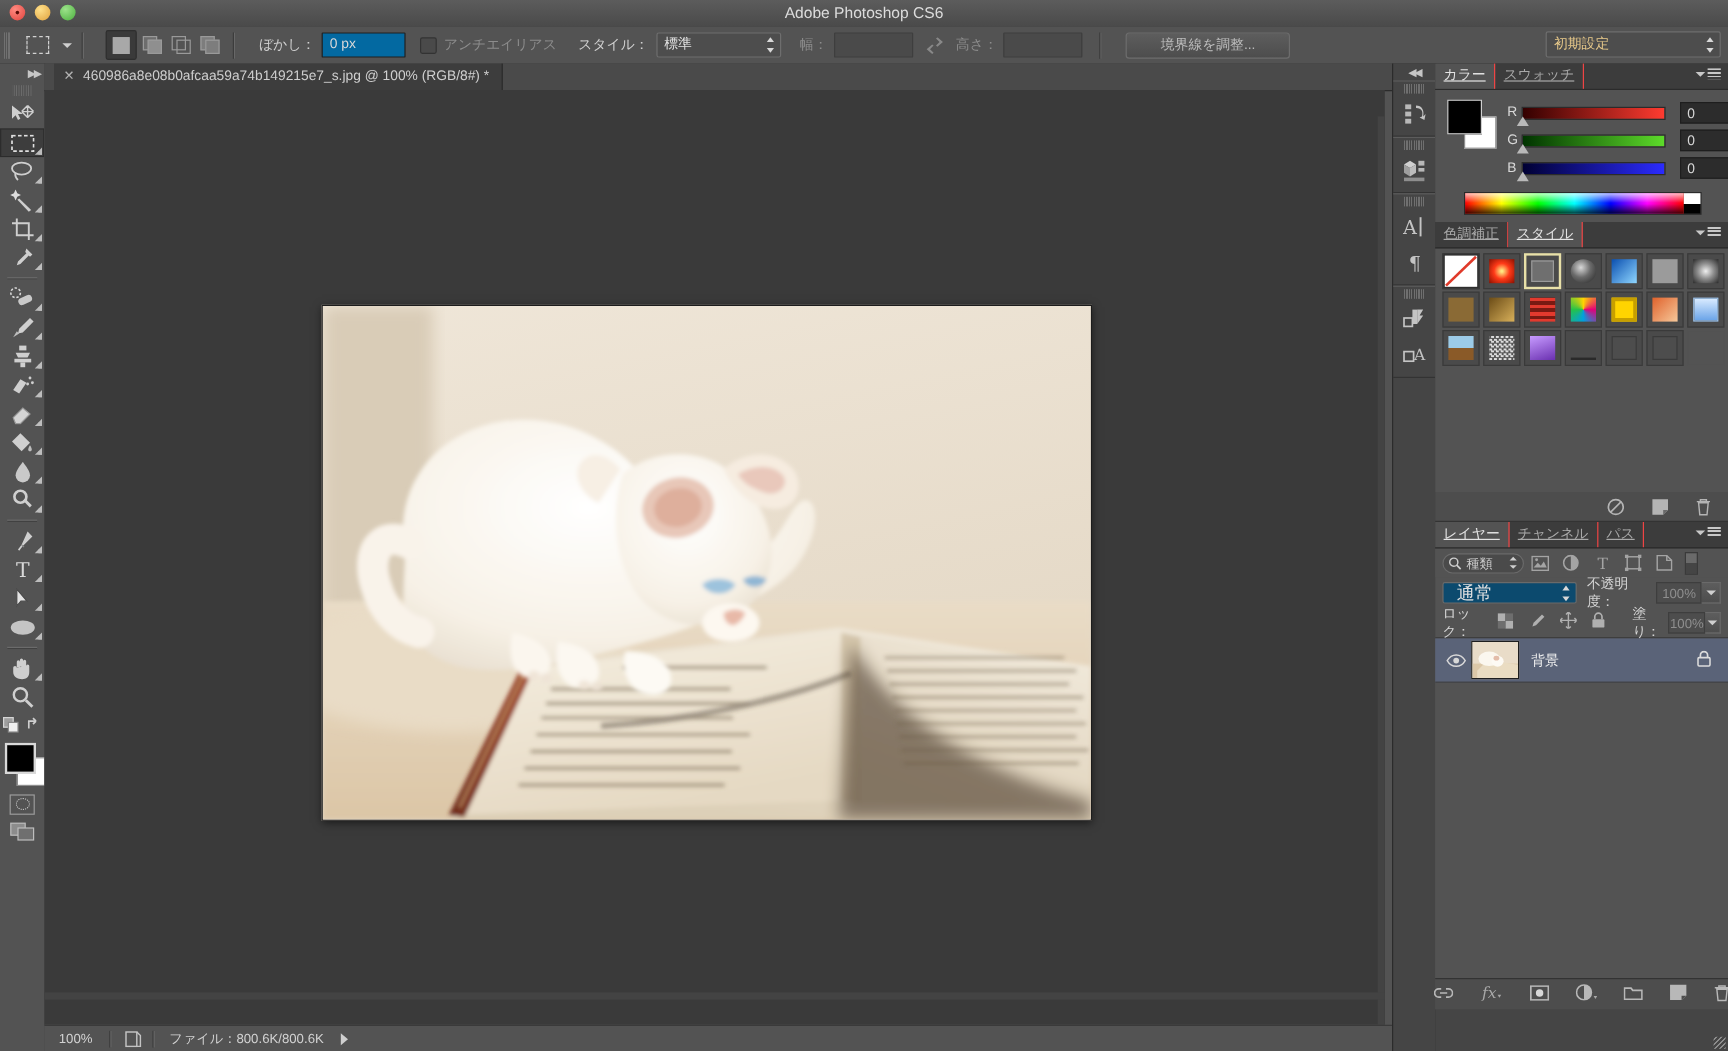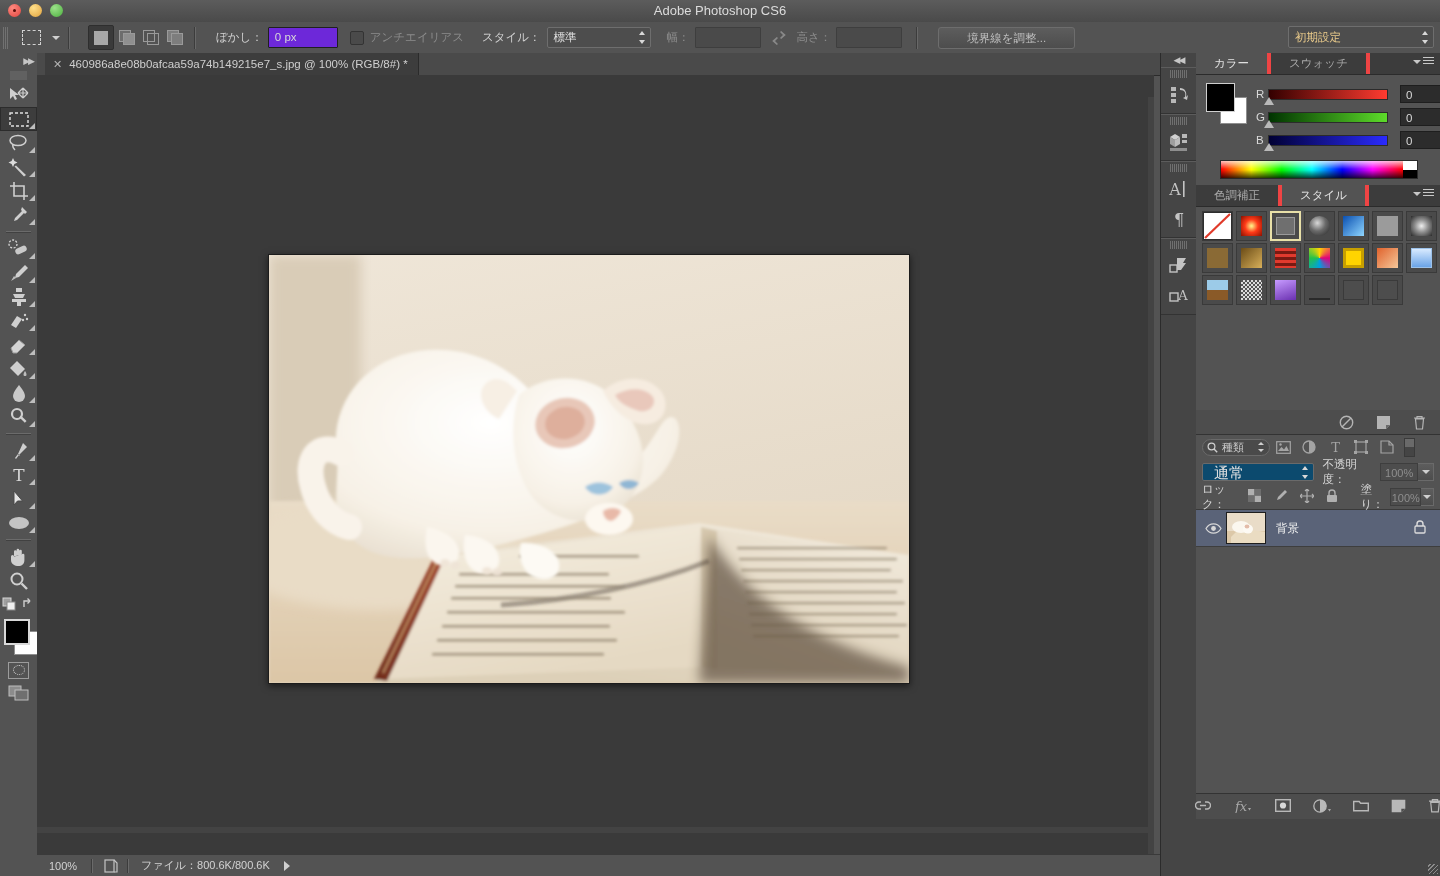--- a/index.html
+++ b/index.html
@@ -49,21 +49,21 @@
   .boolbtn.on{background:#3a3a3a;border:1px solid #2e2e2e;border-radius:2px;}
   .sq{width:12px;height:12px;border:1px solid #a8a8a8;}
   .sq.fill{background:#a8a8a8;}
   .sq2{position:relative;width:15px;height:13px;}
   .sq2 i{position:absolute;width:10px;height:10px;border:1px solid #9a9a9a;}
   .sq2 i.a{left:0;top:0;background:#6d6d6d;}
   .sq2 i.b{left:4px;top:3px;background:#8f8f8f;}
   .lbl{margin-left:12px;font-size:11.5px;color:#d2d2d2;white-space:nowrap;}
   .lbl.dim{color:#8c8c8c;}
   .txtin{
-    height:19px;line-height:19px;background:#6d28d9;border:1px solid #202020;
+    height:19px;line-height:19px;background:#0369a1;border:1px solid #202020;
     color:#d8d8d8;font-size:11.5px;padding:0 6px;margin-left:5px;border-radius:1px;
   }
   .txtin.dis{background:#4a4a4a;border-color:#3e3e3e;color:#6f6f6f;}
   .chk{width:12px;height:12px;background:#4a4a4a;border:1px solid #333;margin-left:12px;border-radius:2px;}
   .selbox{
     height:19px;line-height:19px;background:#4d4d4d;border:1px solid #6e6e6e;
     color:#e2e2e2;font-size:11.5px;padding:0 18px 0 6px;margin-left:6px;border-radius:2px;position:relative;
   }
   .selbox .arrows{position:absolute;right:4px;top:3px;width:7px;height:13px;}
   .selbox .arrows::before,.selbox .arrows::after{
@@ -140,21 +140,21 @@
   .icondock{position:absolute;left:1160px;top:53px;width:35px;height:823px;background:#454545;border-left:1px solid #2b2b2b;border-right:1px solid #2b2b2b;}
   .id-collapse{height:14px;display:flex;align-items:center;justify-content:center;color:#c6c6c6;font-size:9px;letter-spacing:-2px;}
   .id-group{border-top:1px solid #5c5c5c;border-bottom:1px solid #333;padding-bottom:3px;}
   .id-grip{height:8px;margin:2px 9px 2px 9px;opacity:.5;
     background:repeating-linear-gradient(to right,#9a9a9a 0 1px,transparent 1px 2px);}
   .id-btn{width:35px;height:30px;display:flex;align-items:center;justify-content:center;}
 
   
   .rightpanel{position:absolute;left:1196px;top:53px;width:244px;height:823px;background:#454545;}
   .ptabs{display:flex;height:21px;background:#3c3c3c;position:relative;border-bottom:1px solid #2b2b2b;}
-  .ptab{height:21px;line-height:21px;padding:0 18px;font-size:11.5px;color:#a9a9a9;border-right:4px solid #ef4444;}
+  .ptab{height:21px;line-height:21px;padding:0 7px;font-size:11.5px;color:#a9a9a9;border-right:1px solid #ef4444;text-decoration:underline;}
   .ptab.active{background:#535353;color:#e4e4e4;}
   .pmenu{position:absolute;right:6px;top:4px;display:flex;align-items:center;gap:2px;}
   .pmenu .tri{width:0;height:0;border-left:4px solid transparent;border-right:4px solid transparent;border-top:4px solid #c8c8c8;}
   .pmenu .lines{width:11px;height:9px;background:repeating-linear-gradient(#c8c8c8 0 1.5px,transparent 1.5px 3px);}
   .pbody{background:#535353;}
 
   
   .colorpanel{padding:6px 8px 4px 8px;position:relative;height:110px;box-sizing:border-box;}
   .cp-chips{position:absolute;left:10px;top:8px;width:42px;height:40px;}
   .cp-chips .c1{position:absolute;left:0;top:0;width:27px;height:27px;background:#000;border:1px solid #cfcfcf;}
@@ -843,20 +843,29 @@
         <path d="M1 1h13v9l-4 4H1z" fill="#b4b4b4"></path>
         <path d="M14 10l-4 4v-4z" fill="#6a6a6a"></path>
       </svg>
       <svg width="13" height="15" viewBox="0 0 13 15">
         <path d="M1 3h11M4 3V1.5h5V3M2.5 4h8l-1 10h-6z" fill="none" stroke="#b4b4b4" stroke-width="1.2"></path>
       </svg>
       <span style="position:absolute;right:2px;bottom:2px;width:10px;height:10px;
             background:repeating-linear-gradient(-45deg,#8c8c8c 0 1px,transparent 1px 3px);"></span>
     </div>
 
+    <div class="ptabs">
+      <div class="ptab active">レイヤー</div>
+      <div class="ptab">チャンネル</div>
+      <div class="ptab">パス</div>
+      <div class="pmenu">
+        <span class="tri"></span>
+        <span class="lines"></span>
+      </div>
+    </div>
 
     <div class="pbody">
       <div class="filterrow">
         <div class="kindsel">
           <svg width="11" height="11" viewBox="0 0 11 11">
             <circle cx="4.5" cy="4.5" r="3.4" fill="none" stroke="#cfcfcf" stroke-width="1.2"></circle>
             <path d="M7 7l3.2 3.2" stroke="#cfcfcf" stroke-width="1.4"></path>
           </svg>
           <span>種類</span>
           <span class="arrows"></span>

